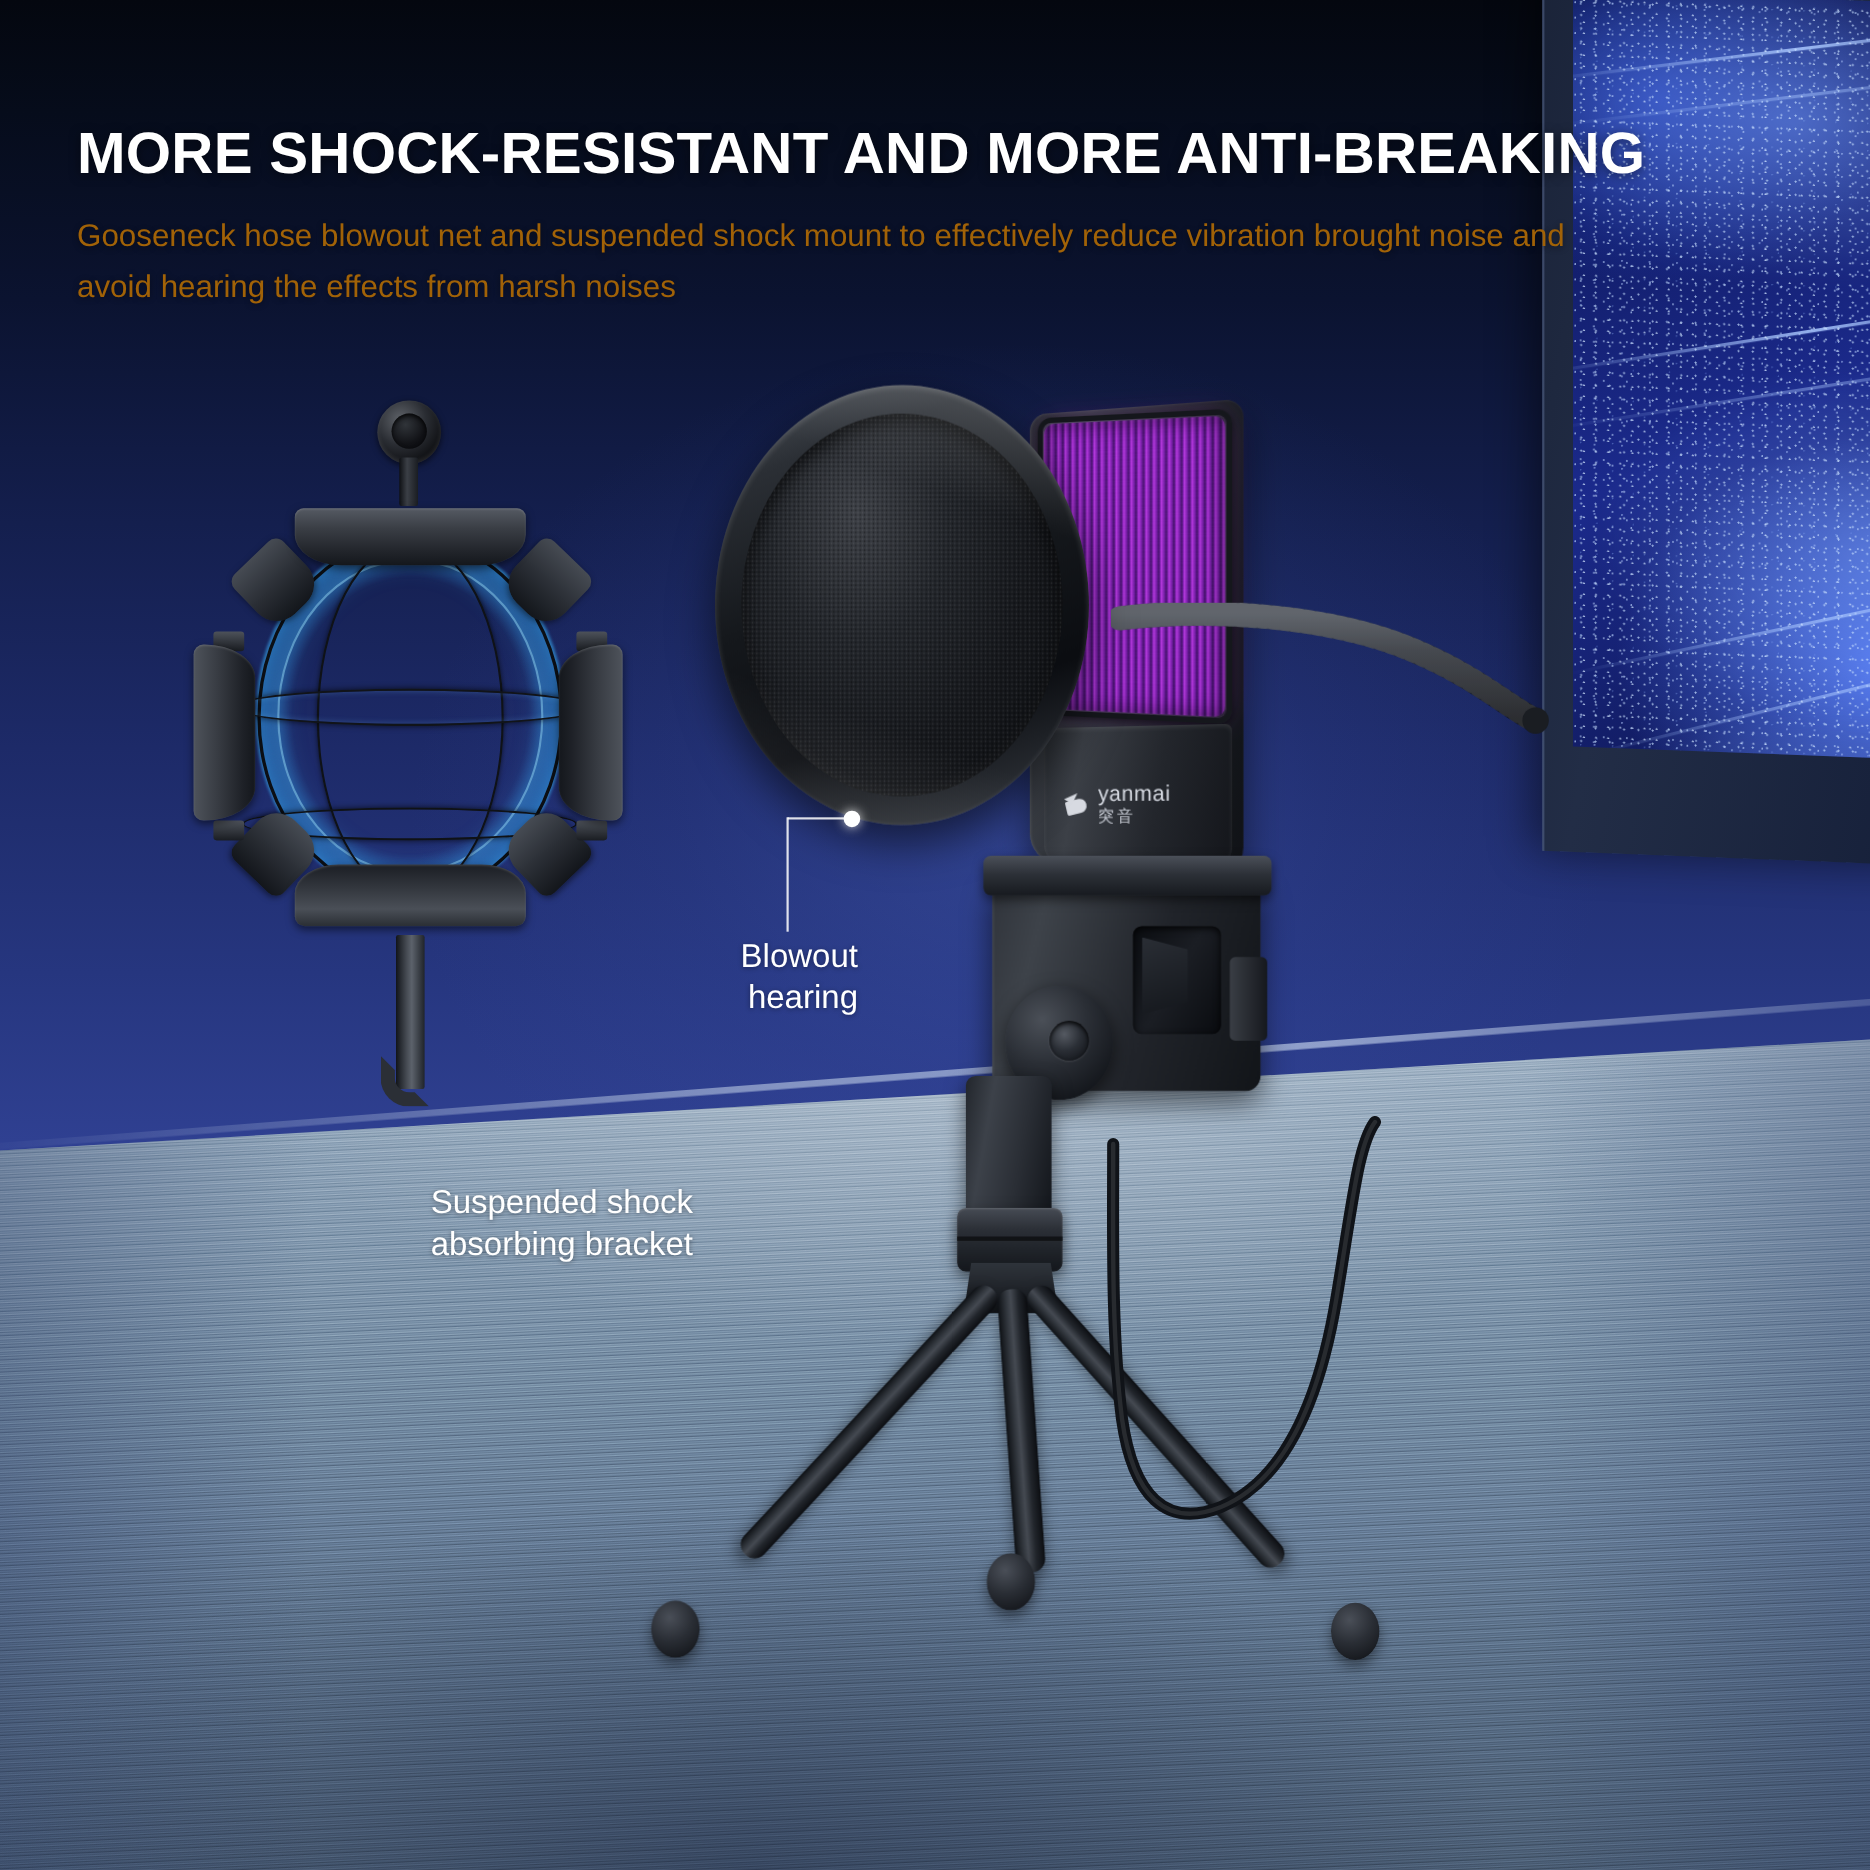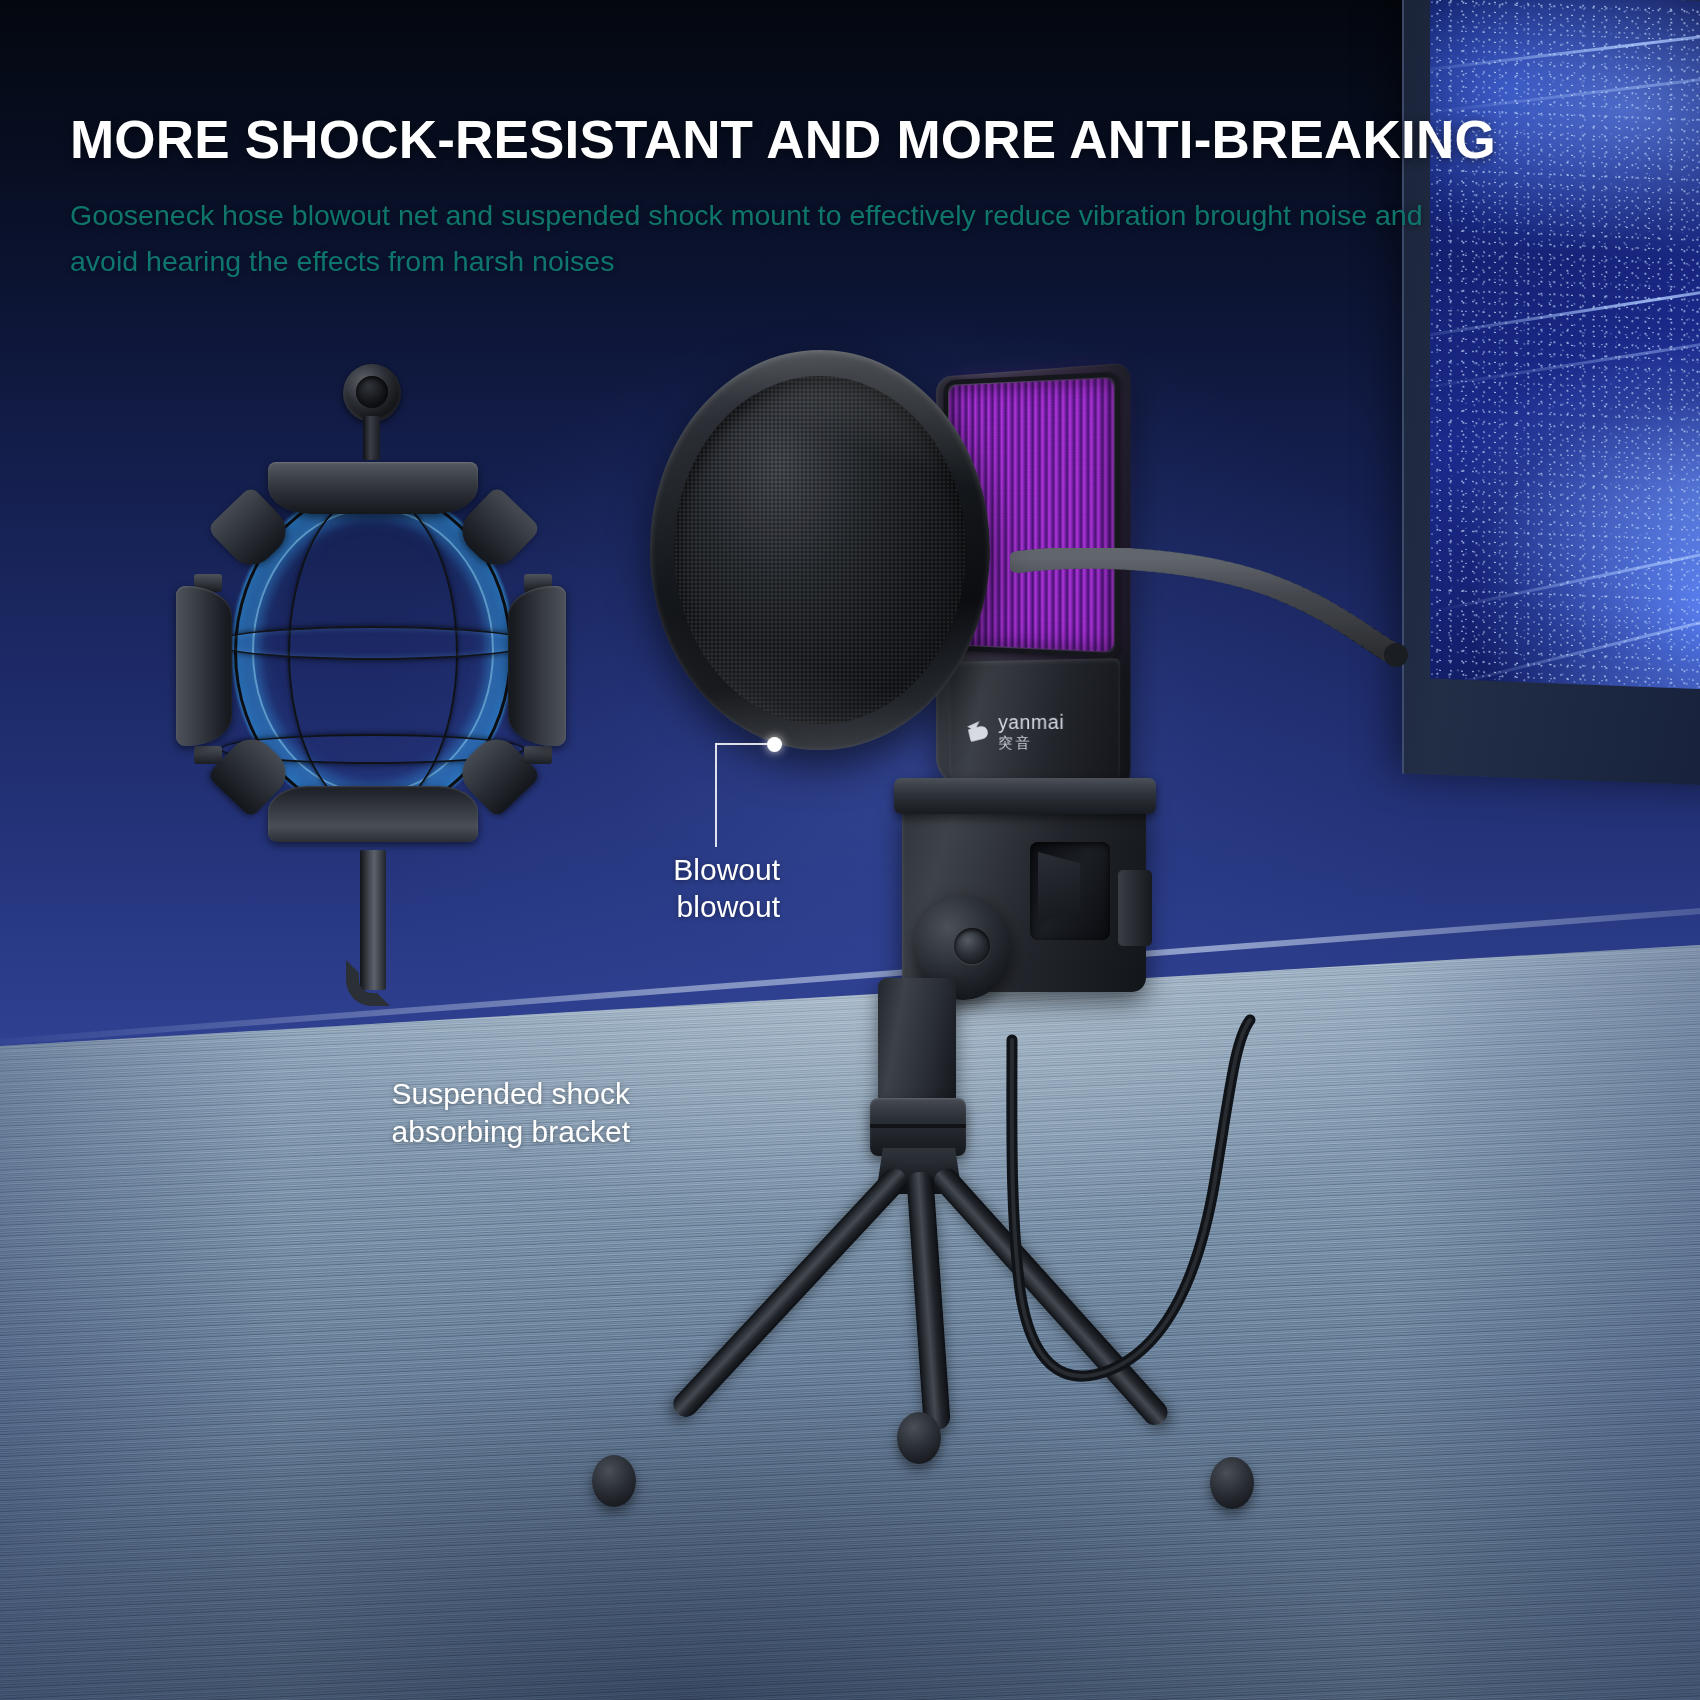--- a/index.html
+++ b/index.html
@@ -147,21 +147,21 @@
     font-weight:bold;
     letter-spacing:.2px;
     line-height:1.04;
     white-space:nowrap;
     text-shadow:0 2px 10px rgba(0,0,0,.5);
   }
   .subline{
     position:absolute;
     left:70px; top:192px;
     width:1360px;
-    color:#0f766e;
+    color:#a16207;
     font-size:28.5px;
     font-weight:400;
     line-height:1.62;
     text-shadow:0 1px 6px rgba(0,0,0,.45);
   }
 
   
   .mount{
     position:absolute;
     left:160px; top:360px;
@@ -665,18 +665,18 @@
     <path d="M1012,1040 C1012,1120 1010,1210 1020,1290 C1030,1360 1060,1390 1110,1370
              C1170,1345 1200,1270 1215,1180 C1230,1090 1235,1040 1250,1020" stroke="#101318" stroke-width="11" fill="none" stroke-linecap="round"></path>
     <path d="M1012,1040 C1012,1120 1010,1210 1020,1290 C1030,1360 1060,1390 1110,1370
              C1170,1345 1200,1270 1215,1180 C1230,1090 1235,1040 1250,1020" stroke="rgba(255,255,255,.10)" stroke-width="4" fill="none" stroke-linecap="round"></path>
   </svg>
 
   <div class="callout-dot" style="left:767px; top:737px;"></div>
   <div class="callout-line" style="left:716px; top:743px; width:56px; height:2px;"></div>
   <div class="callout-line" style="left:715px; top:743px; width:2px; height:104px;"></div>
   <div class="callout-label" style="left:540px; top:852px; width:240px;">Blowout
-blowout</div>
+hearing</div>
 
   <div class="label-bracket">Suspended shock
 absorbing bracket</div>
 
 </div>
 
 </body></html>

